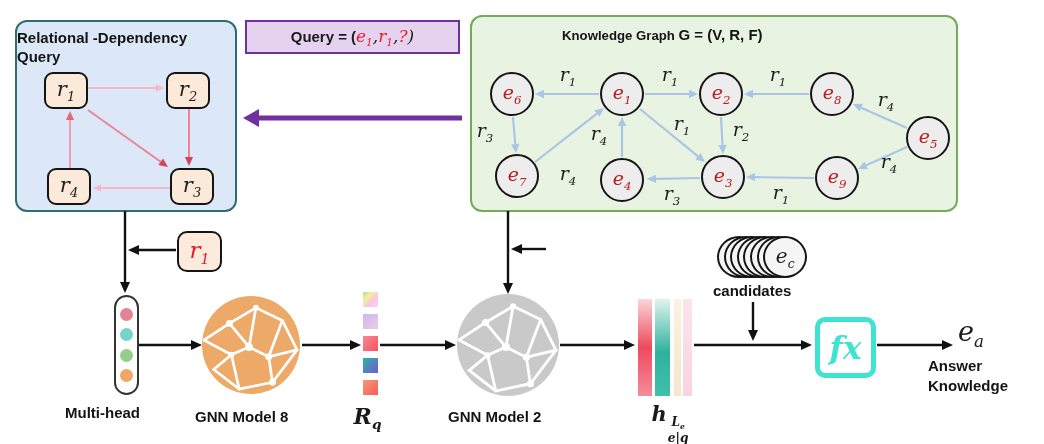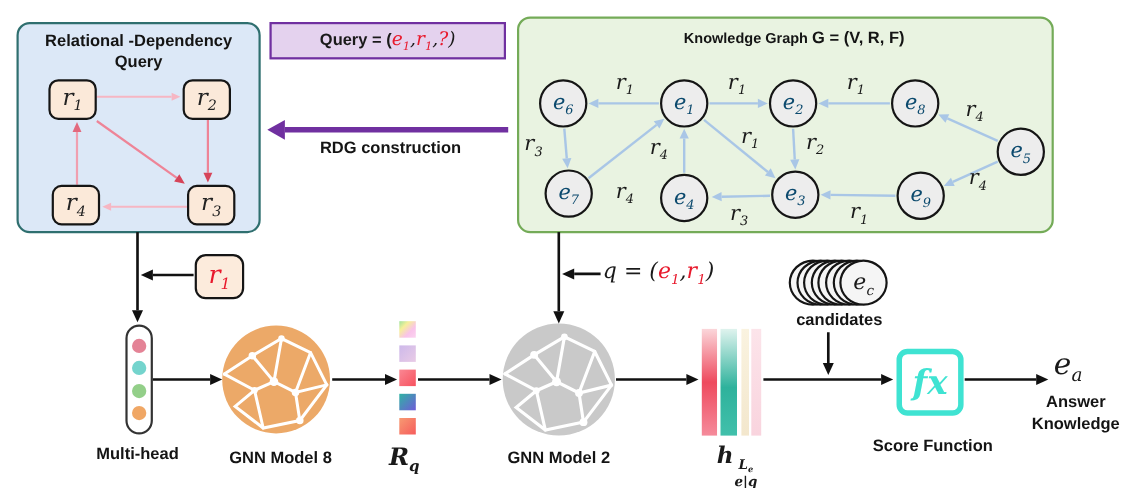--- a/index.html
+++ b/index.html
@@ -3,27 +3,27 @@
 <meta charset="utf-8">
 <style>
   html,body{margin:0;padding:0;background:#fff;}
   .canvas{position:relative;width:1044px;height:444px;background:#ffffff;overflow:hidden;
           font-family:"Liberation Sans",sans-serif;color:#1a1a1a;}
   .abs{position:absolute;}
   .m{font-family:"DejaVu Serif","Liberation Serif",serif;font-style:italic;}
   .b{font-weight:bold;}
   sub{font-size:0.62em;}
   sup{font-size:0.62em;}
-  .lbl{font-weight:bold;color:#141414;text-align:center;}
+  .lbl{font-weight:bold;color:#141414;}
   
   .rdg-box{left:15px;top:20px;width:222px;height:192px;background:#dce8f7;border:2.5px solid #2f6f6f;border-radius:12px;box-sizing:border-box;}
   .kg-box{left:470px;top:15px;width:488px;height:197px;background:#e9f3e1;border:2px solid #74ab58;border-radius:12px;box-sizing:border-box;}
   .query-box{left:245px;top:20px;width:215px;height:34px;background:#e4d2ee;border:2px solid #7030a0;display:flex;align-items:center;justify-content:center;font-size:15px;box-sizing:border-box;}
   .rnode{position:absolute;width:44px;height:37px;background:#fbe9d9;border:2.5px solid #151515;border-radius:9px;box-sizing:border-box;display:flex;align-items:center;justify-content:center;font-family:"DejaVu Serif",serif;font-style:italic;font-size:21px;color:#222;}
-  .knode{position:absolute;width:44px;height:44px;background:#ededed;border:2.5px solid #151515;border-radius:50%;box-sizing:border-box;display:flex;align-items:center;justify-content:center;font-family:"DejaVu Serif",serif;font-style:italic;font-size:19px;color:#0c4a6e;}
+  .knode{position:absolute;width:44px;height:44px;background:#ededed;border:2.5px solid #151515;border-radius:50%;box-sizing:border-box;display:flex;align-items:center;justify-content:center;font-family:"DejaVu Serif",serif;font-style:italic;font-size:19px;color:#b91c1c;}
   .elabel{position:absolute;transform:translate(-50%,-50%);font-family:"DejaVu Serif",serif;font-style:italic;font-size:19px;color:#1a1a1a;white-space:nowrap;}
   .gsvg{position:absolute;left:0;top:0;}
   
   .capsule{left:114px;top:295px;width:25px;height:100px;background:#fff;border:2px solid #333;border-radius:13px;box-sizing:border-box;display:flex;flex-direction:column;align-items:center;justify-content:space-evenly;padding:4px 0;}
   .dot{width:13px;height:13px;border-radius:50%;}
   .gnn{border-radius:50%;overflow:hidden;}
   .gnn svg{display:block;}
   .r1box{left:177px;top:231px;width:45px;height:41px;background:#fcebdc;border:2.5px solid #151515;border-radius:10px;box-sizing:border-box;display:flex;align-items:center;justify-content:center;font-size:23px;}
   .rqstrip{left:363px;top:292px;display:flex;flex-direction:column;}
   .rqsq{width:15px;height:15px;margin-bottom:7px;}
@@ -70,21 +70,20 @@
           <span>r<sub>3</sub></span>
         </div>
       </div>
   </div>
 
   <div class="abs query-box">
     <span class="m" style="font-size:17px;"><span style="font-family: &quot;Liberation Sans&quot;, sans-serif; font-style: normal; font-weight: bold; font-size: 0.88em;">Query = (</span><span style="color: rgb(232, 25, 44);">e<sub>1</sub></span><span>,</span><span style="color: rgb(232, 25, 44);">r<sub>1</sub></span><span>,</span><span style="color: rgb(232, 25, 44);">?</span><span>)</span></span>
   </div>
 
 
-  <div class="abs lbl" style="left:255px;top:126px;width:200px;font-size:15px;">RDG construction</div>
 
   <div class="abs kg-box">
     <div class="abs lbl" style="left:90px;top:9px;width:320px;font-size:15px;"><span><span style="font-family: &quot;Liberation Sans&quot;, sans-serif; font-style: normal; font-weight: bold; font-size: 0.88em;">Knowledge Graph </span><span>G</span><span> = (</span><span>V</span><span>, </span><span>R</span><span>, </span><span>F</span><span>)</span></span></div>
     <svg id="kg-svg" class="gsvg" width="488" height="197">
         <line x1="127" y1="77" x2="72" y2="77" stroke="#a9c6e6" stroke-width="2.2"></line>
         <polygon points="63,77 72,72.8 72,81.2" fill="#a9c6e6"></polygon>
         <line x1="173" y1="77" x2="217" y2="77" stroke="#a9c6e6" stroke-width="2.2"></line>
         <polygon points="226,77 217,81.2 217,72.8" fill="#a9c6e6"></polygon>
         <line x1="337" y1="77" x2="281" y2="77" stroke="#a9c6e6" stroke-width="2.2"></line>
         <polygon points="272,77 281,72.8 281,81.2" fill="#a9c6e6"></polygon>
@@ -208,21 +207,20 @@
           <circle cx="55" cy="12" r="3"></circle>
           <circle cx="48" cy="52" r="4"></circle>
         <circle cx="68" cy="62" r="3.5"></circle>
           <circle cx="30" cy="60" r="3"></circle>
           <circle cx="72" cy="88" r="3.5"></circle>
       </g>
     </svg>
   </div>
   <div class="abs lbl" style="left:448px;top:408px;width:120px;font-size:15px;">GNN Model 2</div>
 
-  <div class="abs m" style="left:548px;top:234px;font-size:20px;"><span>q</span><span> = (</span><span style="color: rgb(232, 25, 44);">e<sub>1</sub></span><span>,</span><span style="color: rgb(232, 25, 44);">r<sub>1</sub></span><span>)</span></div>
 
   <div class="abs hbars" id="hbars">
       <div style="width: 14px; height: 100%; background: linear-gradient(rgb(251, 214, 218) 0%, rgb(238, 74, 94) 50%, rgb(245, 139, 155) 100%);"></div>
       <div style="width: 3px; height: 100%; background: rgb(255, 255, 255);"></div>
       <div style="width: 15px; height: 100%; background: linear-gradient(rgb(223, 243, 238) 0%, rgb(46, 178, 156) 55%, rgb(65, 192, 171) 100%);"></div>
       <div style="width: 4px; height: 100%; background: rgb(255, 255, 255);"></div>
       <div style="width: 7px; height: 100%; background: linear-gradient(rgb(250, 243, 224), rgb(243, 231, 205));"></div>
       <div style="width: 2px; height: 100%; background: rgb(255, 255, 255);"></div>
       <div style="width: 9px; height: 100%; background: linear-gradient(rgb(252, 228, 234), rgb(249, 212, 222));"></div>
     </div>
@@ -241,21 +239,20 @@
       <div class="cand-c" style="left: 26.4px; top: 0px; z-index: 4;"></div>
       <div class="cand-c" style="left: 33px; top: 0px; z-index: 5;"></div>
       <div class="cand-c" style="left: 39.6px; top: 0px; z-index: 6;"></div>
       <div class="cand-c" style="left: 46.2px; top: 0px; z-index: 7;">
         <span class="m" style="font-size: 20px;"><span>e<sub>c</sub></span></span>
       </div>
     </div>
   <div class="abs lbl" style="left:713px;top:282px;width:100px;font-size:15px;">candidates</div>
 
   <div class="abs fxbox m">fx</div>
-  <div class="abs lbl" style="left:788px;top:397px;width:120px;font-size:15px;">Score Function</div>
 
   <div class="abs m" style="left:958px;top:316px;font-size:27px;"><span>e<sub>a</sub></span></div>
   <div class="abs lbl" style="left:928px;top:356px;width:100px;font-size:15px;line-height:20px;">
     <div>Answer</div>
     <div>Knowledge</div>
   </div>
 
   <svg class="overlay" id="overlay" width="1044" height="444">
       <line x1="462" y1="118" x2="259" y2="118" stroke="#7030a0" stroke-width="5"></line>
       <polygon points="243,118 259,109 259,127" fill="#7030a0"></polygon>

